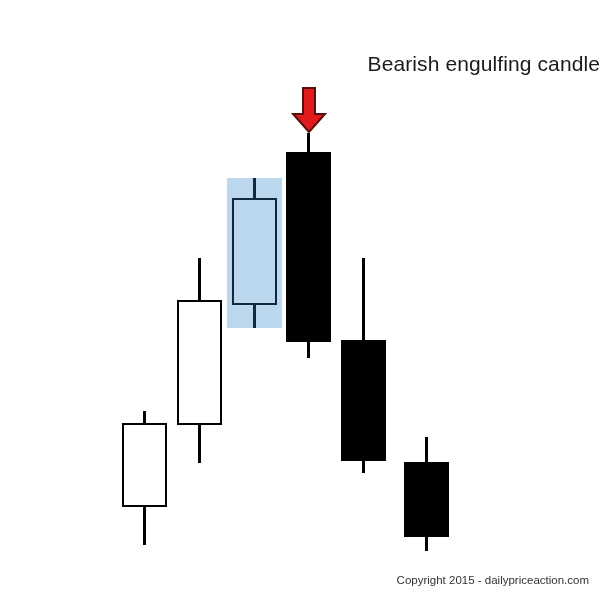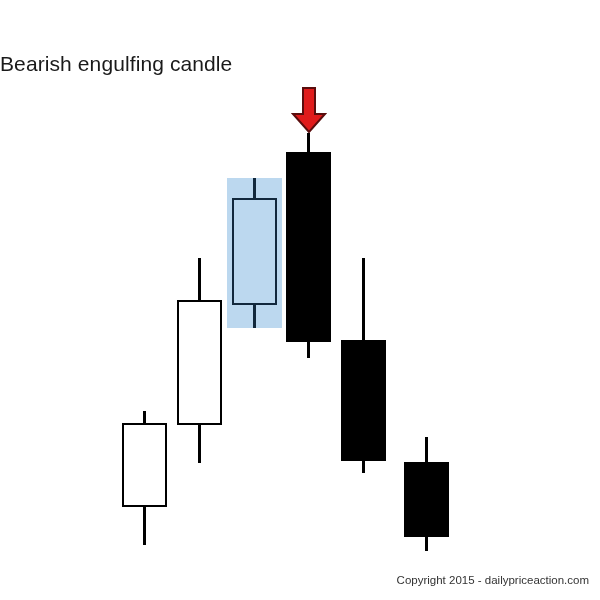--- a/index.html
+++ b/index.html
@@ -18,21 +18,21 @@
     height: 600px;
     background: #ffffff;
     overflow: hidden;
     margin: 0 auto;
   }
   #chart-title {
     position: absolute;
     left: 0;
     top: 52px;
     width: 600px;
-    text-align: left;
+    text-align: right;
     font-size: 21px;
     font-family: "Liberation Sans", sans-serif;
     color: #1a1a1a;
     letter-spacing: 0.1px;
     white-space: nowrap;
   }
   #annotation-arrow {
     position: absolute;
     left: 291px;
     top: 86px;

